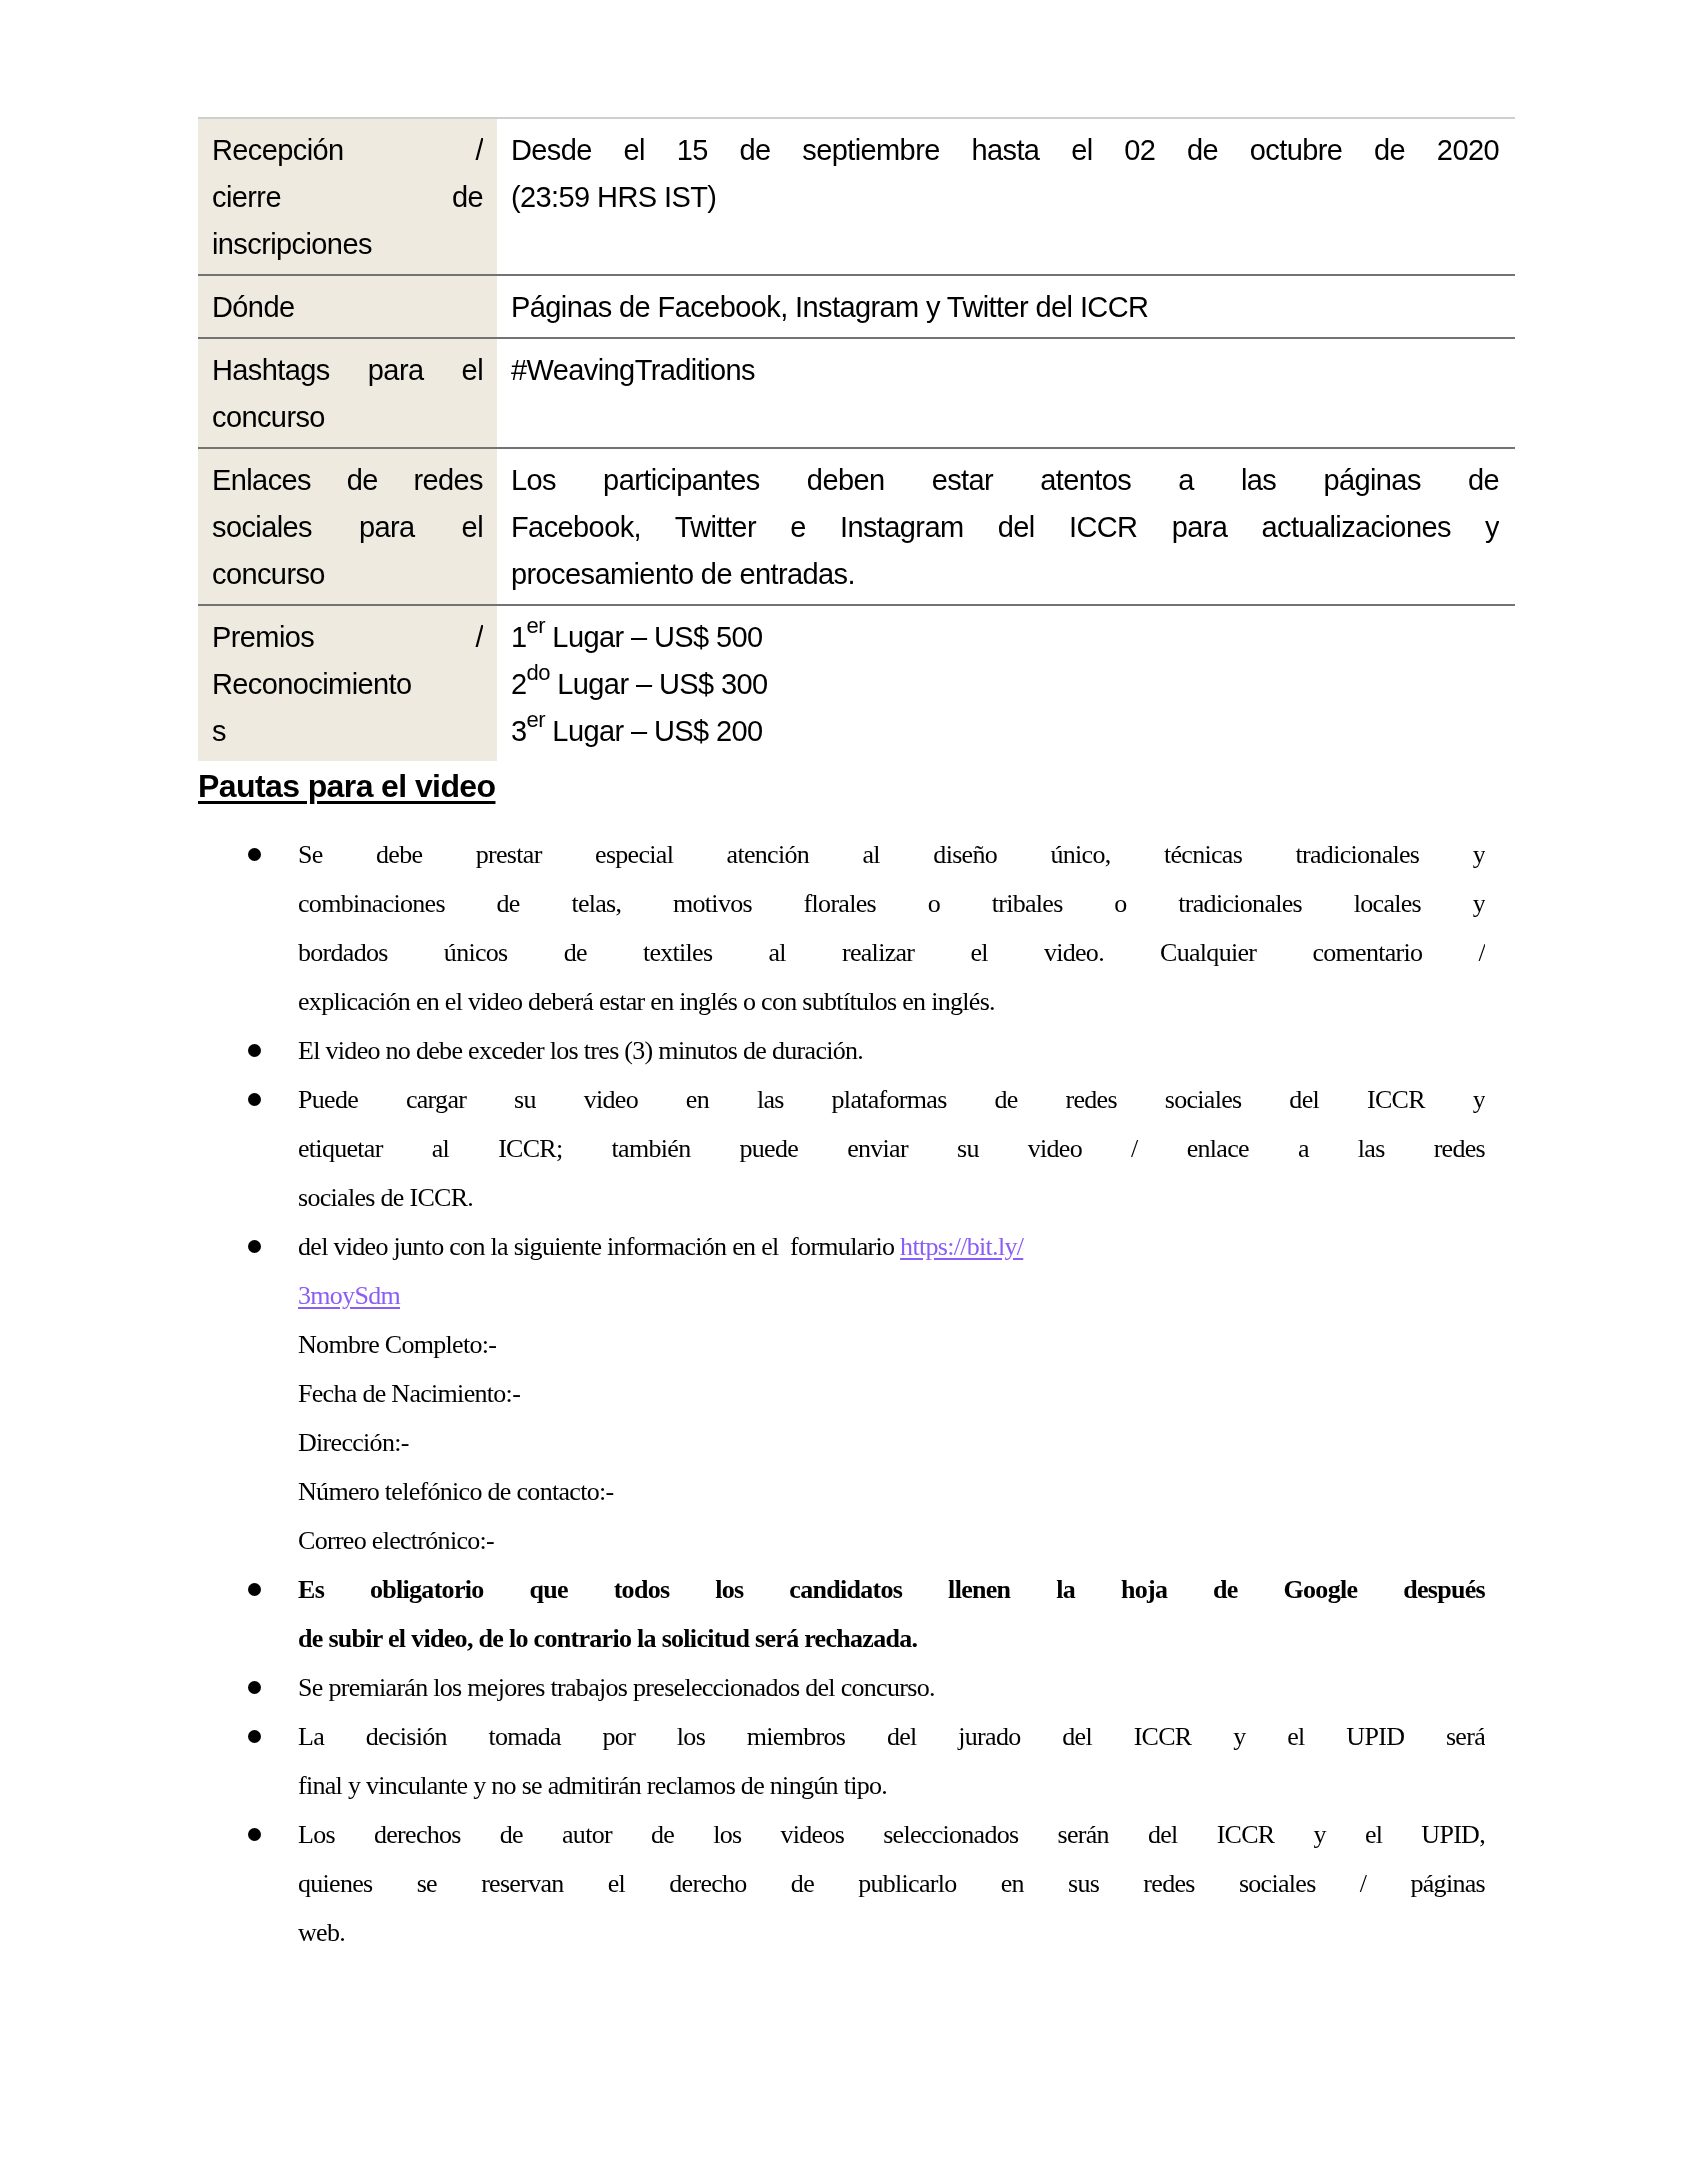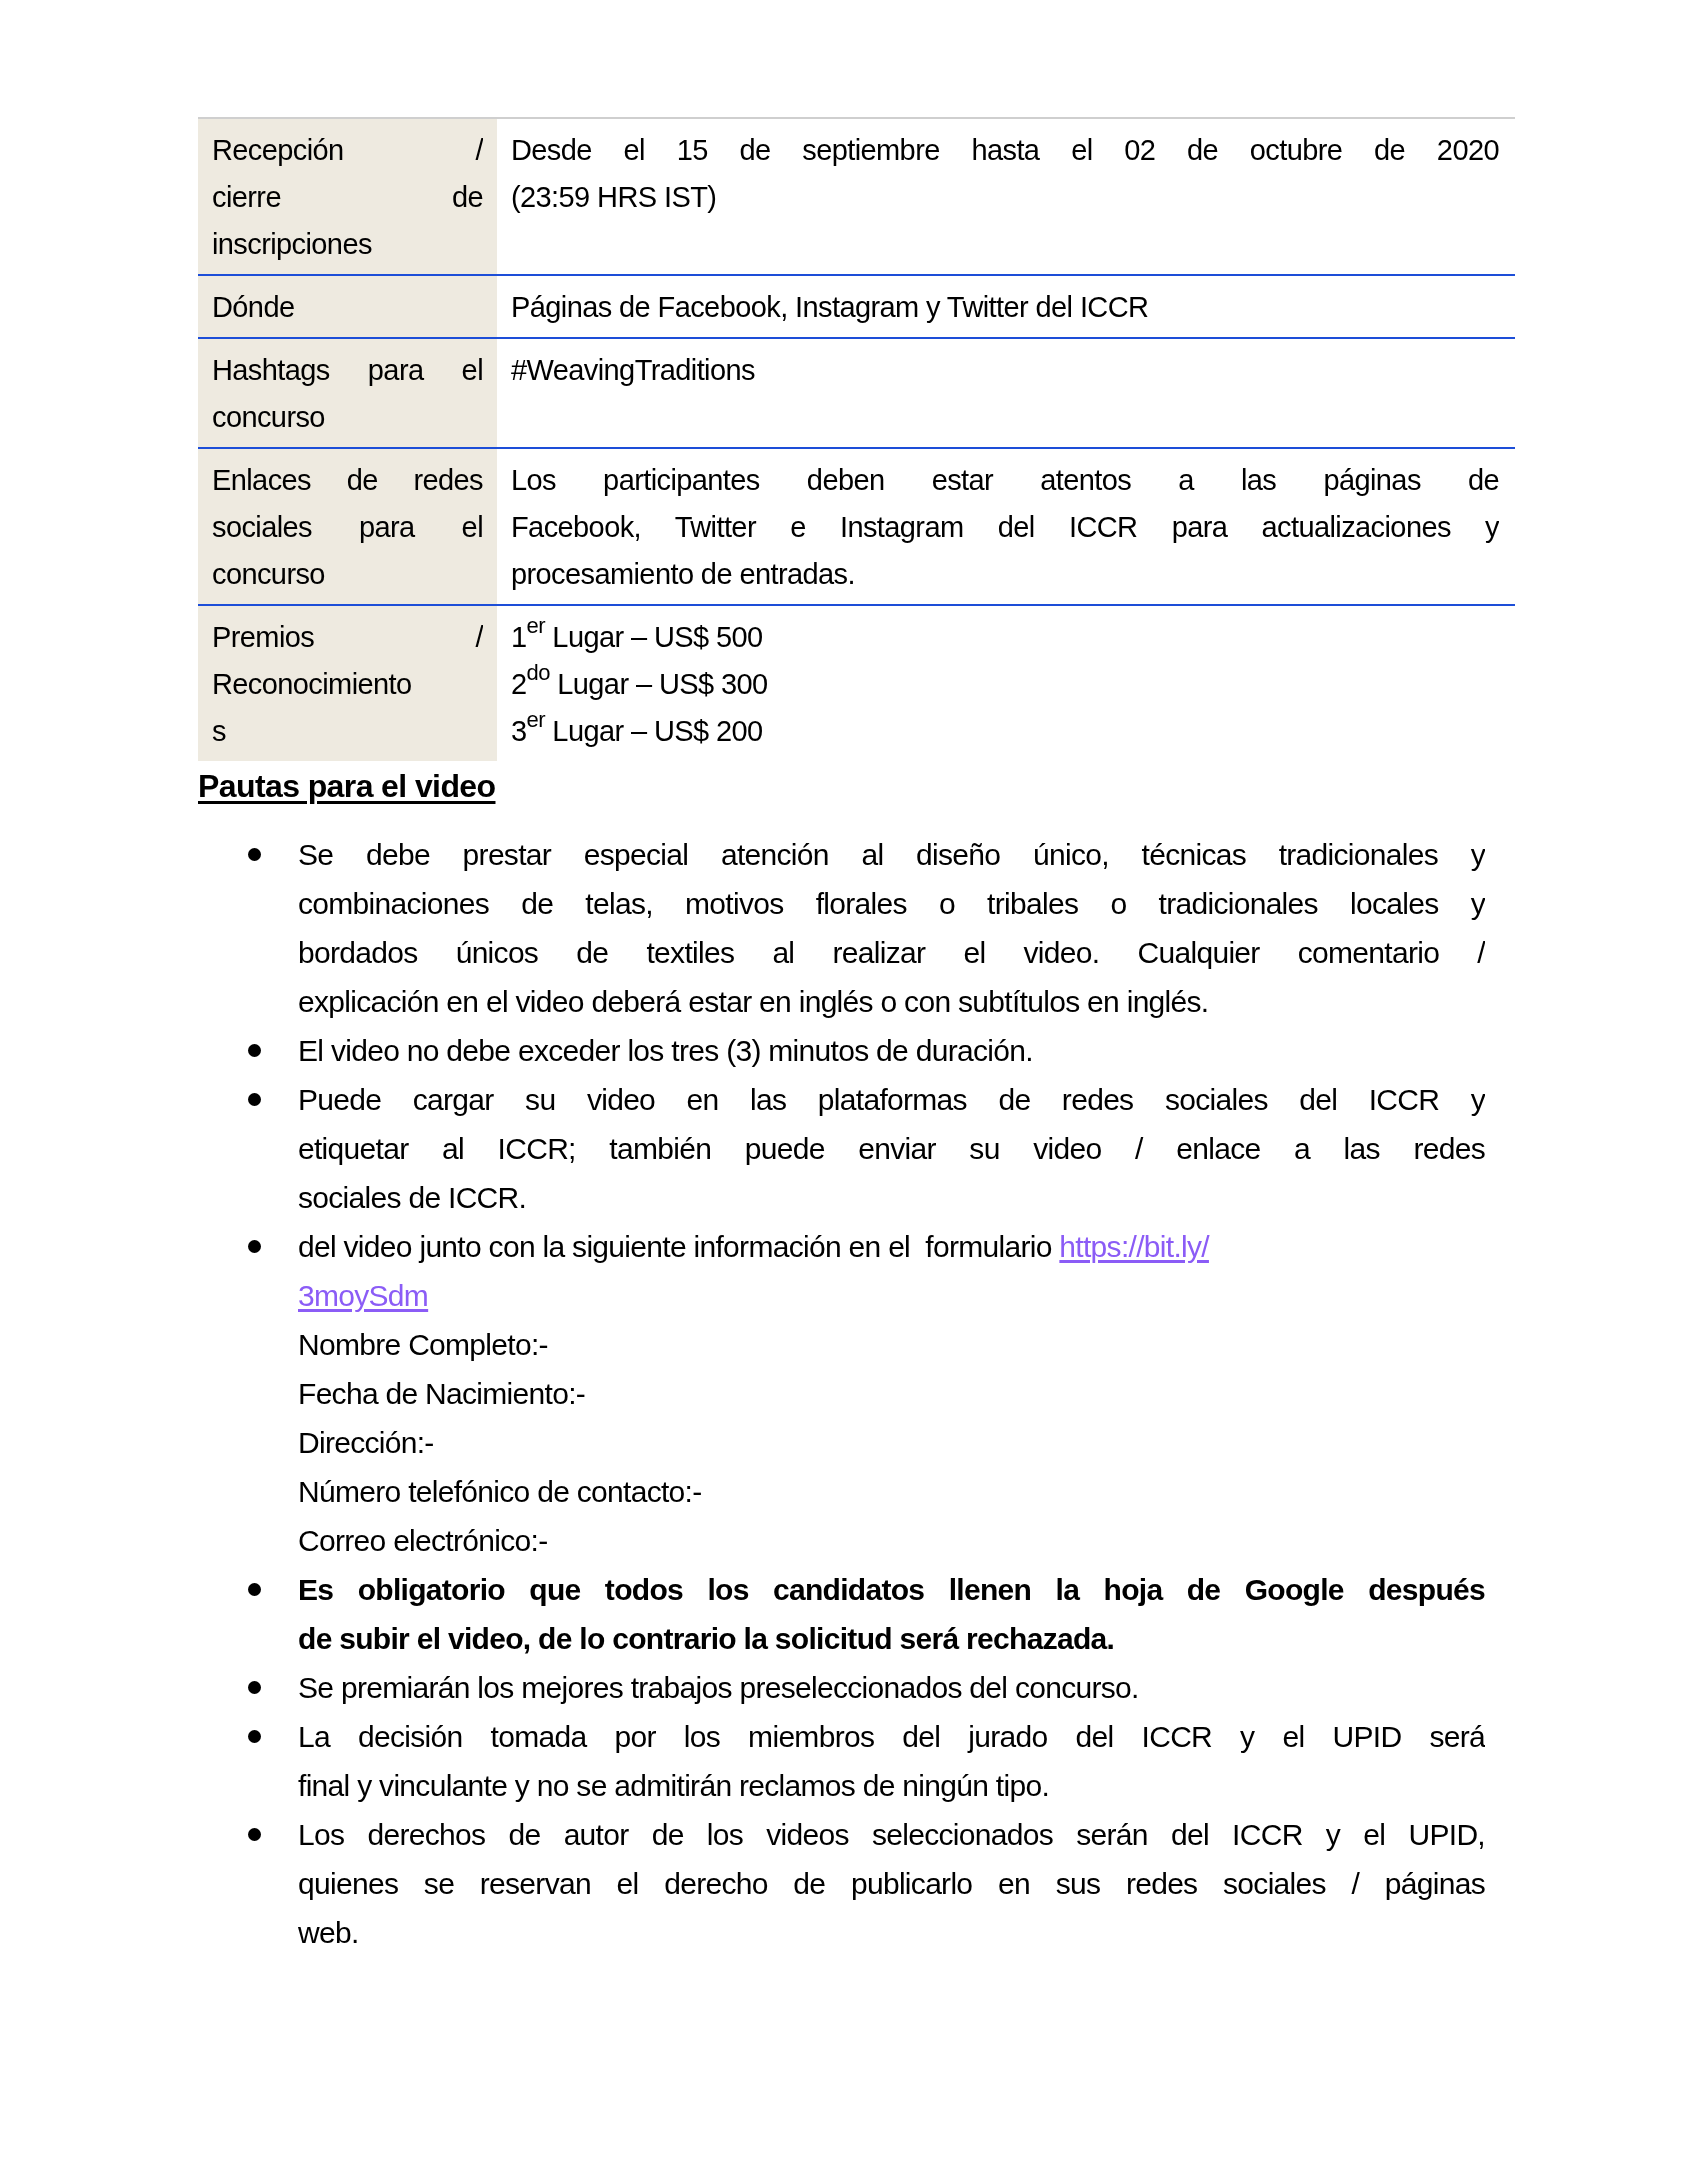--- a/index.html
+++ b/index.html
@@ -7,21 +7,21 @@
     width: 1683px; height: 2178px; position: relative; overflow: hidden;
     font-family: "Liberation Sans", sans-serif; color: #000000;
   }
   .page { position: absolute; left: 0; top: 0; width: 1683px; height: 2178px; }
 
   
   .info-table {
     position: absolute; left: 198px; top: 117px; width: 1317px;
     border-top: 2px solid #cfcfcf;
   }
-  .row { display: flex; border-bottom: 2px solid #1d4ed8; }
+  .row { display: flex; border-bottom: 2px solid #737373; }
   .row.last { border-bottom: none; align-items: center; }
   .label-cell {
     width: 299px; box-sizing: border-box; background: #eeeae0;
     padding: 8px 14px 6px 14px;
   }
   .value-cell {
     flex: 1; box-sizing: border-box; padding: 8px 16px 6px 14px;
   }
   .line {
     display: block; font-size: 29px; line-height: 47px; height: 47px;
@@ -37,21 +37,21 @@
     text-decoration: underline; text-underline-offset: 4px; letter-spacing: -0.6px;
   }
 
   
   .bullet-list { position: absolute; left: 198px; top: 830px; width: 1287px; }
   .item { position: relative; padding-left: 100px; }
   .bullet-dot {
     position: absolute; left: 50px; top: 18px; width: 13px; height: 13px;
     background: #000; border-radius: 50%;
   }
-  .item .line { font-size: 30px; line-height: 49px; height: 49px; letter-spacing: -0.7px; }
+  .item .line { font-size: 26px; line-height: 49px; height: 49px; letter-spacing: -0.7px; font-family: Liberation Serif, serif; }
   .item.bold .line { font-weight: bold; }
   .link { color: #8b5cf6; text-decoration: underline; text-underline-offset: 3px; }
 </style>
 </head>
 <body>
 
 <div class="page">
 
   <div class="info-table">
 

